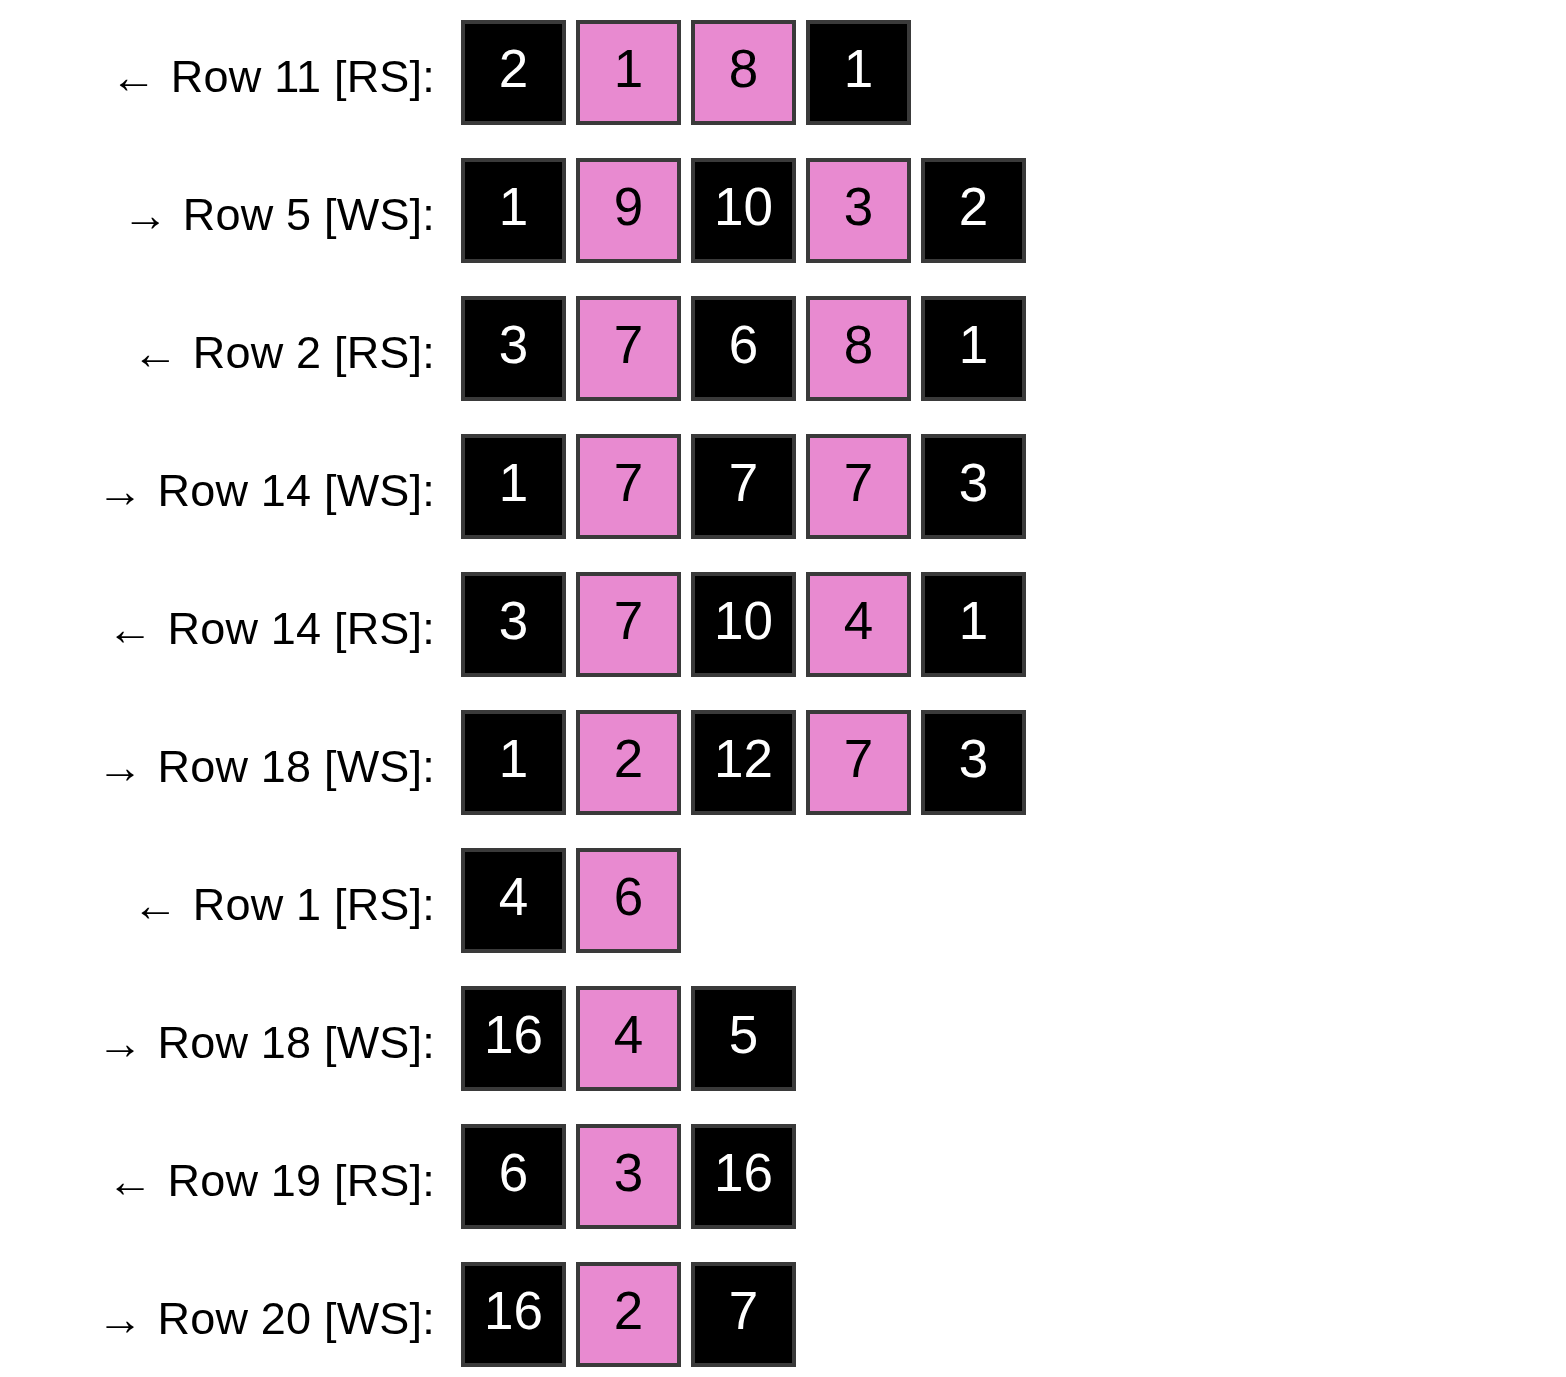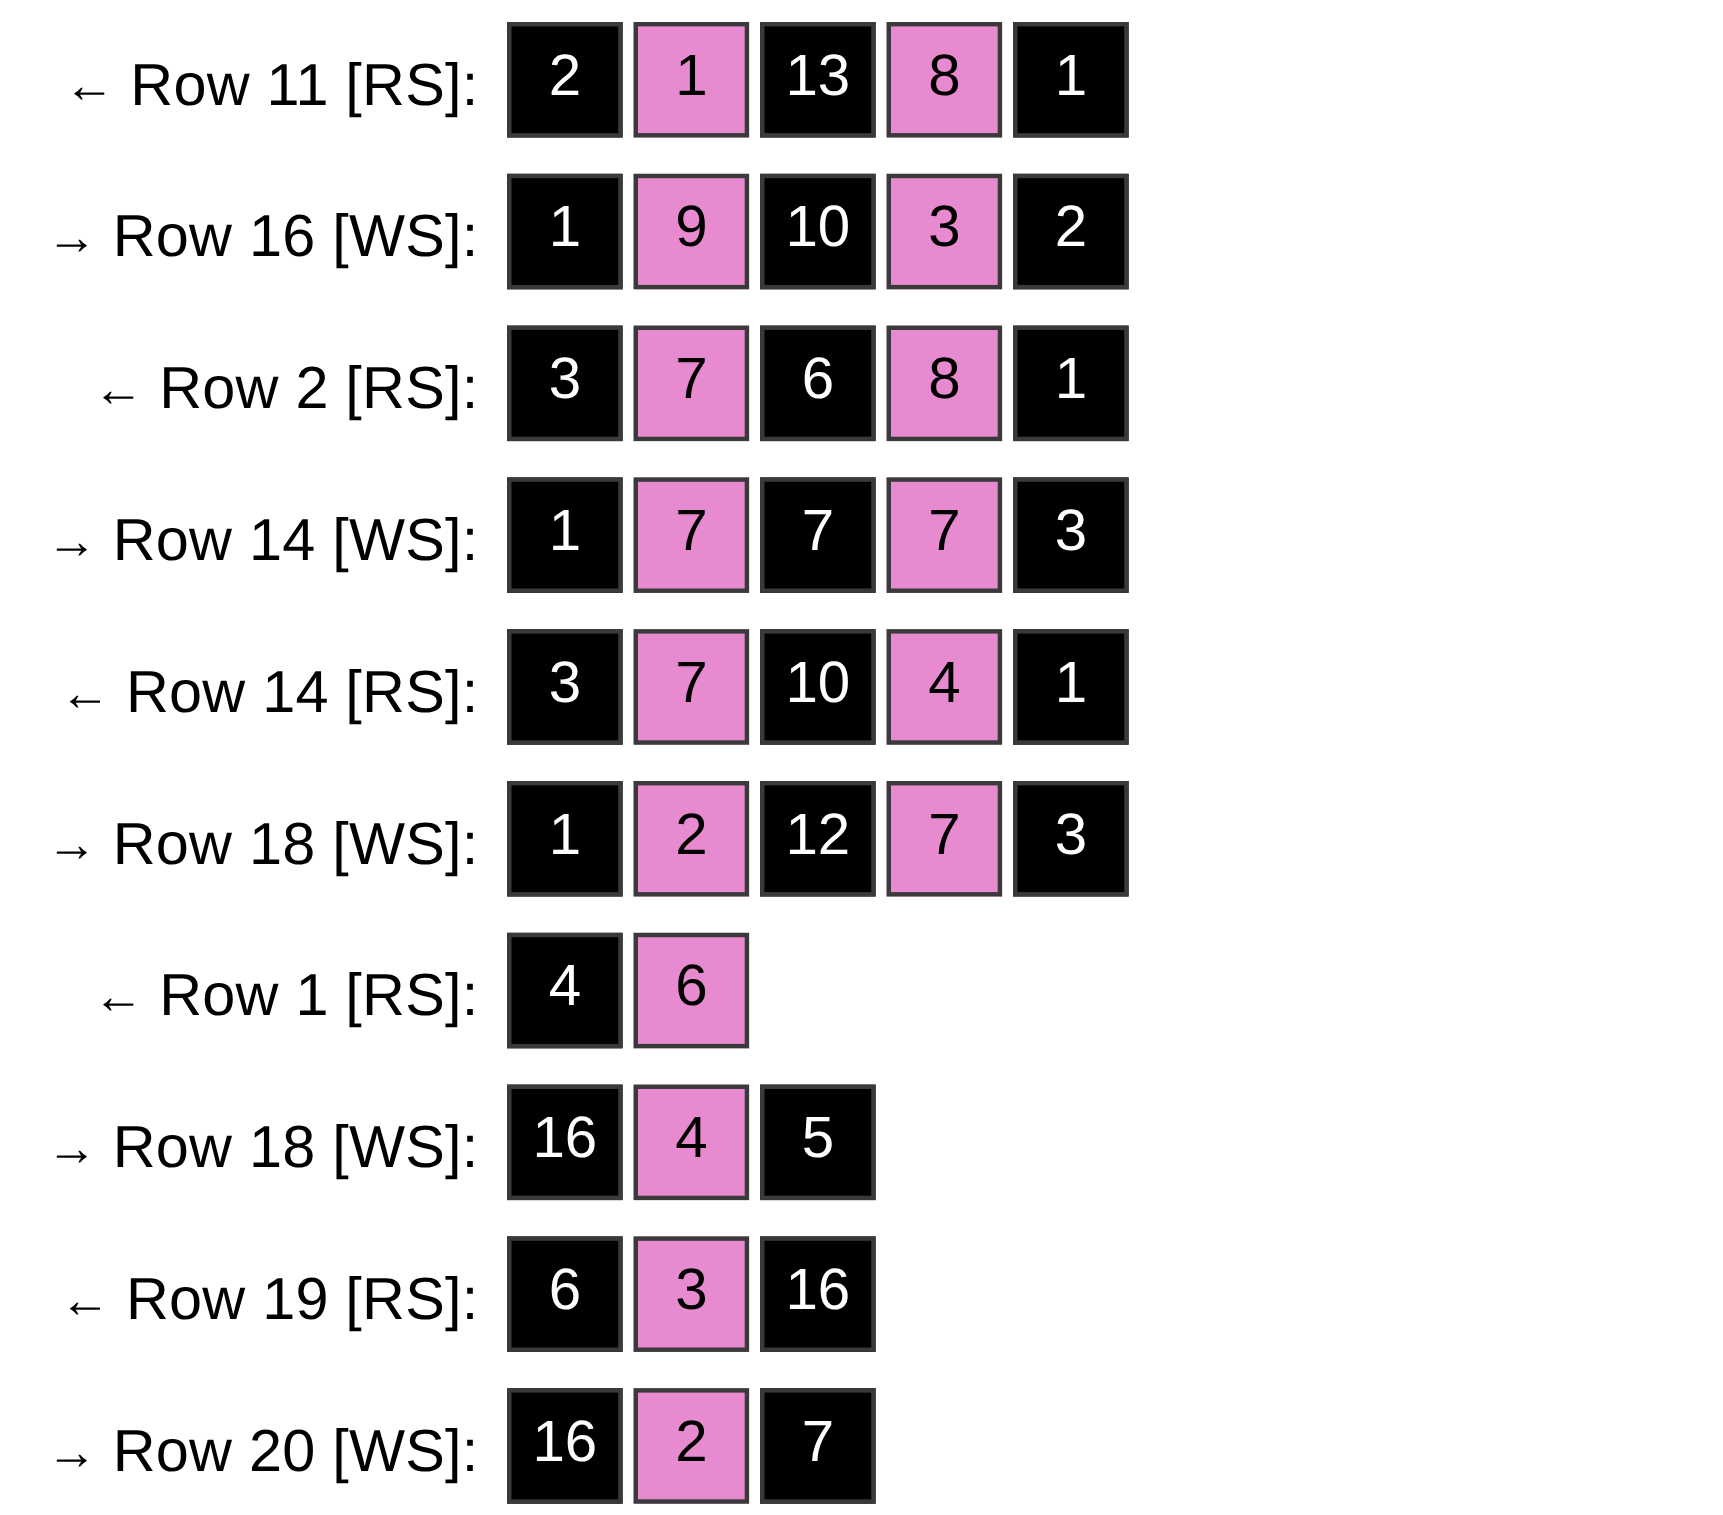--- a/index.html
+++ b/index.html
@@ -47,21 +47,21 @@
   }
   .row-arrow {
     display: inline-block;
     font-size: 46px;
     line-height: 1;
     margin-right: 14px;
     color: #000000;
   }
   .row-label-text {
     display: inline-block;
-    font-size: 54px;
+    font-size: 45px;
     line-height: 1;
     color: #000000;
   }
   .blocks {
     display: flex;
     flex-direction: row;
     margin-left: 26px;
     align-items: flex-start;
   }
   .cell {
@@ -103,35 +103,32 @@
         <span class="row-arrow">←</span>
         <span class="row-label-text">Row 11 [RS]:</span>
       </div>
       <div class="blocks">
         <div class="cell dark">
           <span class="cell-num">2</span>
         </div>
         <div class="cell accent">
           <span class="cell-num">1</span>
         </div>
-        <div class="cell dark">
-          <span class="cell-num">13</span>
-        </div>
         <div class="cell accent">
           <span class="cell-num">8</span>
         </div>
         <div class="cell dark">
           <span class="cell-num">1</span>
         </div>
       </div>
     </div>
     <div class="chart-row" style="top: 158px;">
       <div class="row-label">
         <span class="row-arrow">→</span>
-        <span class="row-label-text">Row 16 [WS]:</span>
+        <span class="row-label-text">Row 5 [WS]:</span>
       </div>
       <div class="blocks">
         <div class="cell dark">
           <span class="cell-num">1</span>
         </div>
         <div class="cell accent">
           <span class="cell-num">9</span>
         </div>
         <div class="cell dark">
           <span class="cell-num">10</span>

